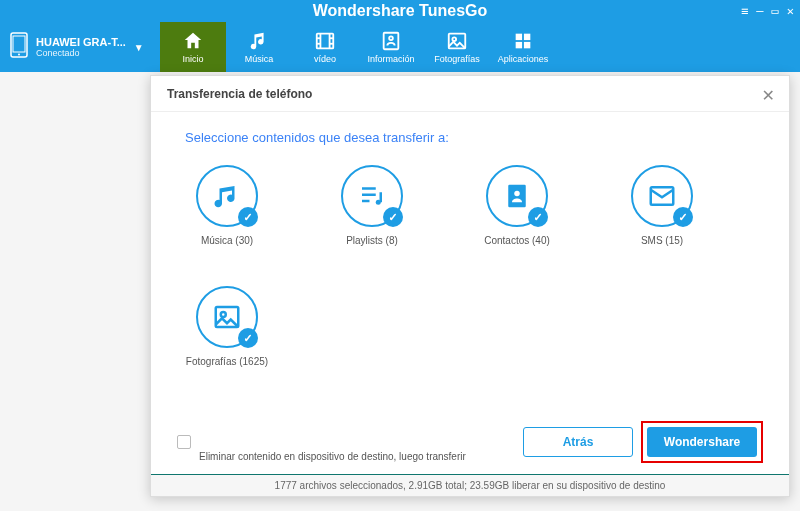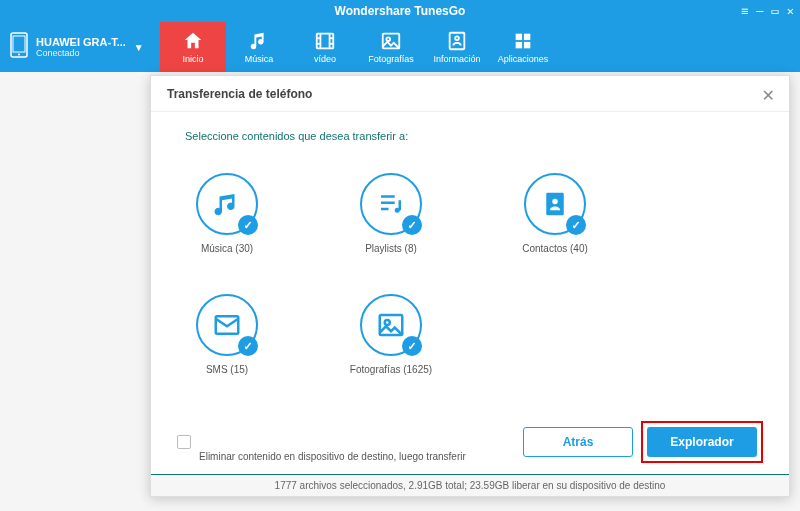--- a/index.html
+++ b/index.html
@@ -1,39 +1,39 @@
 <!DOCTYPE html>
 <html><head>
 <meta charset="utf-8">
 <style>
   * { box-sizing: border-box; margin: 0; padding: 0; font-family: Arial, sans-serif; }
   body { width: 800px; height: 511px; background: #f5f5f5; overflow: hidden; position: relative; }
   .titlebar { height: 22px; background: #1e9de4; display: flex; align-items: center; justify-content: center; position: relative; }
-  .titlebar-title { color: #fff; font-size: 12px; font-weight: bold; }
+  .titlebar-title { color: #fff; font-size: 16px; font-weight: bold; }
   .win-controls { position: absolute; right: 6px; top: 0; display: flex; gap: 8px; align-items: center; height: 22px; }
   .win-controls span { color: #fff; font-size: 12px; cursor: pointer; font-family: monospace; }
   .toolbar { height: 50px; background: #1e9de4; display: flex; align-items: stretch; }
   .device-box { width: 150px; display: flex; align-items: center; padding: 0 10px; color: #fff; gap: 8px; }
   .phone-icon svg { width: 18px; height: 26px; }
   .device-text { flex: 1; }
   .device-name { font-size: 11px; font-weight: bold; white-space: nowrap; overflow: hidden; text-overflow: ellipsis; max-width: 90px; }
   .device-status { font-size: 9px; opacity: 0.9; }
   .caret { color: #fff; font-size: 10px; }
   .nav { display: flex; align-items: stretch; padding-left: 10px; }
   .nav-item { width: 66px; display: flex; flex-direction: column; align-items: center; justify-content: center; color: #fff; gap: 2px; cursor: pointer; }
-  .nav-item.active { background: #ef4444; }
+  .nav-item.active { background: #4d7c0f; }
   .nav-item svg { width: 22px; height: 22px; }
   .nav-label { font-size: 9px; }
   .dialog { position: absolute; top: 75px; left: 150px; width: 640px; height: 422px; background: #fff; border: 1px solid #ddd; box-shadow: 0 2px 12px rgba(0,0,0,0.2); display: flex; flex-direction: column; }
   .dialog-header { height: 36px; border-bottom: 1px solid #eee; display: flex; align-items: center; padding: 16px 16px; position: relative; }
   .dialog-title { font-size: 12px; font-weight: bold; color: #444; }
   .dialog-close { position: absolute; right: 14px; top: 10px; color: #888; font-size: 16px; cursor: pointer; }
   .dialog-body { flex: 1; padding: 18px 34px 0 34px; }
-  .instruction { font-size: 11px; color: #0f766e; margin-bottom: 31px; }
-  .items-grid { display: flex; flex-wrap: wrap; gap: 40px 80px; }
+  .instruction { font-size: 13px; color: #3b82f6; margin-bottom: 20px; }
+  .items-grid { display: flex; flex-wrap: wrap; gap: 40px 61px; }
   .content-item { width: 84px; display: flex; flex-direction: column; align-items: center; gap: 8px; cursor: pointer; }
   .circle { width: 62px; height: 62px; border: 2px solid #1e9de4; border-radius: 50%; display: flex; align-items: center; justify-content: center; position: relative; }
   .circle svg { width: 30px; height: 30px; }
   .check-badge { position: absolute; right: -2px; bottom: -2px; width: 20px; height: 20px; background: #1e9de4; border-radius: 50%; display: flex; align-items: center; justify-content: center; }
   .check-badge::after { content: "✓"; color: #fff; font-size: 11px; font-weight: bold; }
   .item-label { font-size: 10px; color: #555; text-align: center; }
   .dialog-footer { padding: 12px 26px 14px 26px; }
   .footer-row { display: flex; align-items: center; height: 36px; }
   .chk-wrap { display: flex; align-items: center; gap: 8px; flex: 1; }
   .chk { width: 14px; height: 14px; border: 1px solid #bbb; border-radius: 2px; }
@@ -92,33 +92,33 @@
           <line x1="17" y1="4" x2="17" y2="20"></line>
           <line x1="3" y1="9" x2="7" y2="9"></line>
           <line x1="3" y1="15" x2="7" y2="15"></line>
           <line x1="17" y1="9" x2="21" y2="9"></line>
           <line x1="17" y1="15" x2="21" y2="15"></line>
         </svg>
       <span class="nav-label">vídeo</span>
     </div>
     <div class="nav-item">
       <svg viewBox="0 0 24 24" fill="none" stroke="#fff" stroke-width="2">
+          <rect x="4" y="3" width="16" height="18" rx="1"></rect>
+          <circle cx="12" cy="9" r="2"></circle>
+          <path d="M8 17c0-2 2-3 4-3s4 1 4 3"></path>
+        </svg>
+      <span class="nav-label">Información</span>
+    </div>
+    <div class="nav-item">
+      <svg viewBox="0 0 24 24" fill="none" stroke="#fff" stroke-width="2">
           <rect x="3" y="4" width="18" height="16" rx="1"></rect>
           <circle cx="9" cy="10" r="2"></circle>
           <path d="M3 18l5-5 4 4 3-3 6 6"></path>
         </svg>
       <span class="nav-label">Fotografías</span>
-    </div>
-    <div class="nav-item">
-      <svg viewBox="0 0 24 24" fill="none" stroke="#fff" stroke-width="2">
-          <rect x="4" y="3" width="16" height="18" rx="1"></rect>
-          <circle cx="12" cy="9" r="2"></circle>
-          <path d="M8 17c0-2 2-3 4-3s4 1 4 3"></path>
-        </svg>
-      <span class="nav-label">Información</span>
     </div>
     <div class="nav-item">
       <svg viewBox="0 0 24 24" fill="#fff">
           <rect x="4" y="4" width="7" height="7"></rect>
           <rect x="13" y="4" width="7" height="7"></rect>
           <rect x="4" y="13" width="7" height="7"></rect>
           <rect x="13" y="13" width="7" height="7"></rect>
         </svg>
       <span class="nav-label">Aplicaciones</span>
     </div>
@@ -197,18 +197,18 @@
     </div>
   </div>
   <div class="dialog-footer">
     <div class="footer-row">
       <div class="chk-wrap">
         <div class="chk"></div>
         <div class="chk-label">Eliminar contenido en dispositivo de destino, luego transferir</div>
       </div>
       <div class="btn btn-back">Atrás</div>
       <div class="btn-transfer-wrap">
-        <div class="btn btn-transfer" style="margin-left:0">Explorador</div>
+        <div class="btn btn-transfer" style="margin-left:0">Wondershare</div>
       </div>
     </div>
   </div>
   <div class="status-bar">1777 archivos seleccionados, 2.91GB total; 23.59GB liberar en su dispositivo de destino</div>
 </div>
 
 </body></html>

